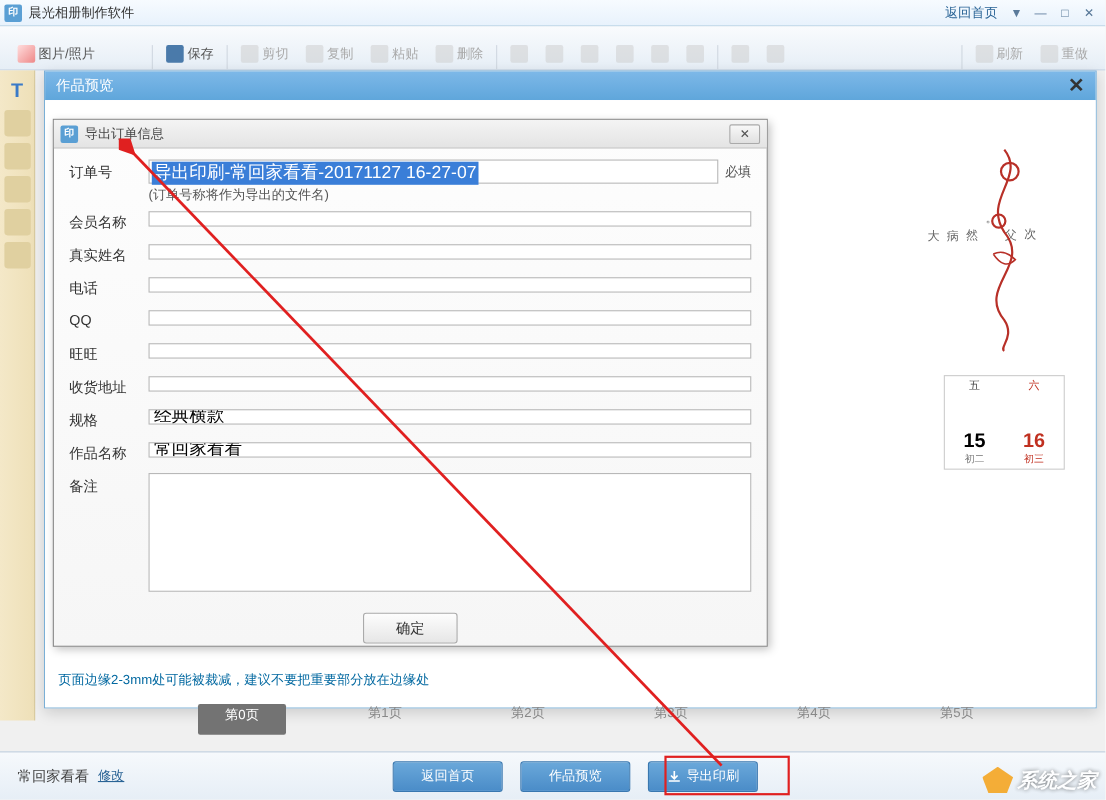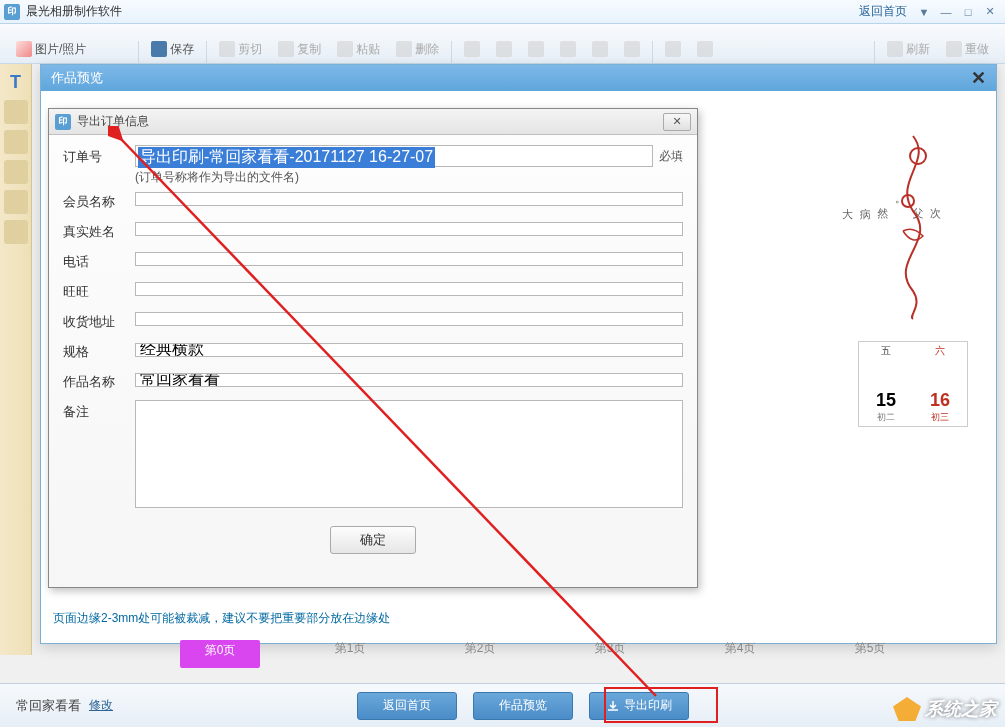--- a/index.html
+++ b/index.html
@@ -43,21 +43,21 @@
 .calendar-box .cal-hdr { font-size: 10px; color: #444; }
 .calendar-box .cal-day { font-size: 18px; font-weight: bold; margin-top: 32px; }
 .calendar-box .cal-col.red .cal-hdr, .calendar-box .cal-col.red .cal-day, .calendar-box .cal-col.red .cal-sub { color: #c03020; }
 .calendar-box .cal-sub { font-size: 9px; color: #777; }
 
 .hint-text { position: absolute; left: 12px; bottom: 16px; font-size: 12px; color: #0369a1; }
 
 
 .thumb-strip { position: absolute; left: 40px; right: 8px; top: 640px; height: 28px; display: flex; gap: 50px; padding-left: 140px; }
 .thumb-strip .thumb { font-size: 12px; color: #888; width: 80px; text-align: center; }
-.thumb-strip .thumb.active { background: #d946ef; color: #fff; padding: 2px 0; border-radius: 2px; }
+.thumb-strip .thumb.active { background: #737373; color: #fff; padding: 2px 0; border-radius: 2px; }
 
 
 .order-dialog { position: absolute; left: 48px; top: 108px; width: 650px; height: 480px; background: linear-gradient(#fdfdfd, #f6f6f6); border: 1px solid #888; box-shadow: 2px 3px 8px rgba(0,0,0,0.25); z-index: 30; }
 .order-title { height: 26px; background: linear-gradient(#f4f4f4, #e4e4e4); border-bottom: 1px solid #c0c0c0; display: flex; align-items: center; padding: 0 6px; font-size: 12px; color: #444; }
 .order-title .ord-icon { width: 16px; height: 16px; background: #5a9fd4; border-radius: 2px; margin-right: 6px; display: flex; align-items: center; justify-content: center; color: #fff; font-size: 9px; font-weight: bold; }
 .order-title .ord-close { margin-left: auto; width: 28px; height: 18px; background: linear-gradient(#f8f8f8, #e0e0e0); border: 1px solid #aaa; border-radius: 2px; display: flex; align-items: center; justify-content: center; cursor: pointer; font-size: 11px; color: #555; }
 .order-body { padding: 10px 14px; }
 .form-row { display: flex; align-items: flex-start; margin-bottom: 4px; min-height: 26px; }
 .form-row .lbl { width: 72px; font-size: 13px; color: #333; padding-top: 3px; }
 .form-row .fld { flex: 1; }
@@ -243,20 +243,24 @@
     </div>
     <div class="form-row">
       <div class="lbl">真实姓名</div>
       <div class="fld"><input type="text" value="" style=""></div>
     </div>
     <div class="form-row">
       <div class="lbl">电话</div>
       <div class="fld"><input type="text" value="" style=""></div>
     </div>
     <div class="form-row">
+      <div class="lbl">QQ</div>
+      <div class="fld"><input type="text" value="" style=""></div>
+    </div>
+    <div class="form-row">
       <div class="lbl">旺旺</div>
       <div class="fld"><input type="text" value="" style=""></div>
     </div>
     <div class="form-row">
       <div class="lbl">收货地址</div>
       <div class="fld"><input type="text" value="" style=""></div>
     </div>
     <div class="form-row">
       <div class="lbl">规格</div>
       <div class="fld"><input type="text" value="经典横款" style=""></div>

